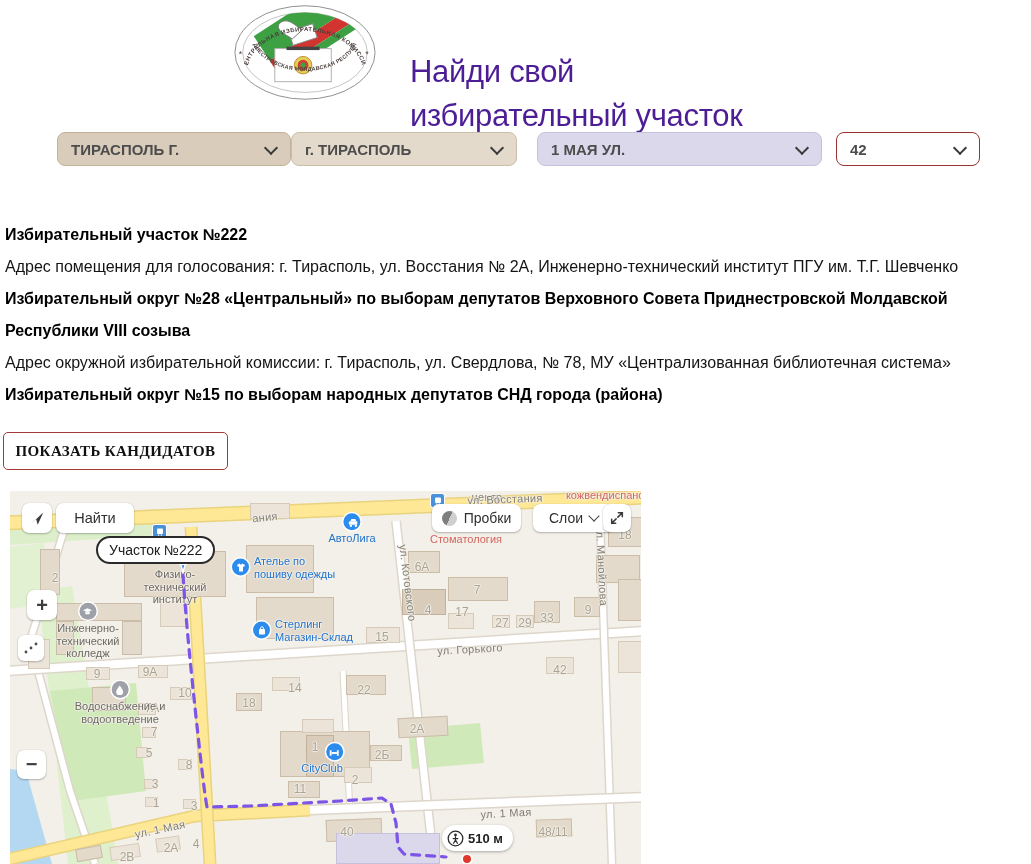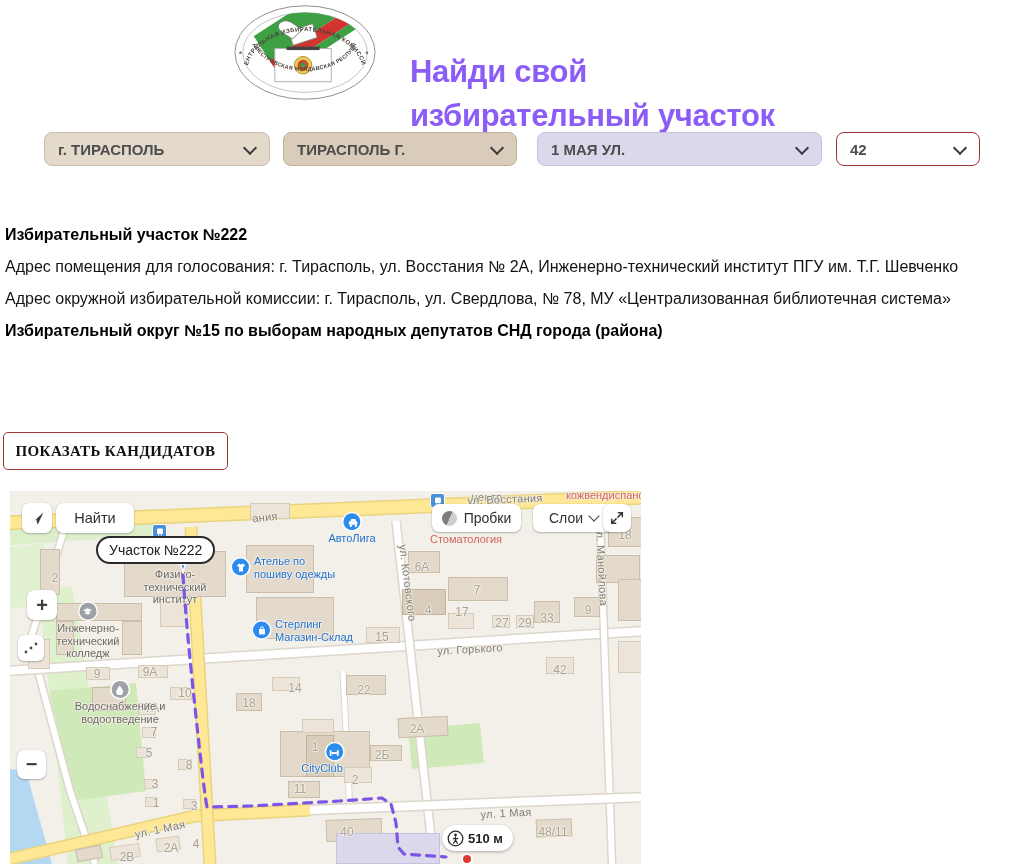--- a/index.html
+++ b/index.html
@@ -1,20 +1,20 @@
 <!DOCTYPE html>
 <html><head>
 <meta charset="utf-8">
 <style>
   html,body{margin:0;padding:0;background:#fff;font-family:"Liberation Sans",sans-serif;}
   .page{position:relative;width:1031px;height:864px;background:#fff;overflow:hidden;}
 
   
   .logo{position:absolute;left:232px;top:3px;width:146px;height:99px;}
-  .title{position:absolute;left:410px;top:2px;font-size:31px;line-height:44px;font-weight:700;color:#8b5cf6;letter-spacing:-0.3px;margin-top:48px;}
+  .title{position:absolute;left:410px;top:2px;font-size:31px;line-height:44px;font-weight:400;color:#4c1d95;letter-spacing:-0.3px;margin-top:48px;}
 
   
   .filters{position:absolute;left:44px;top:132px;display:flex;}
   .sel{position:relative;height:34px;border:1px solid #9b3232;border-radius:8px;background:#fff;box-sizing:border-box;}
   .sel.s1{width:226px;}
   .sel.s2{width:234px;margin-left:13px;}
   .sel.s3{width:285px;margin-left:20px;}
   .sel.s4{width:144px;margin-left:14px;}
   .sel select{appearance:none;-webkit-appearance:none;border:0;background:transparent;width:100%;height:100%;
     padding:0 30px 0 13px;font-family:"Liberation Sans",sans-serif;font-size:15px;font-weight:700;color:#4d4d4d;outline:none;}
@@ -119,41 +119,42 @@
       </g>
       <text font-size="6.1" font-weight="bold" fill="#4a3f3c" letter-spacing="0.5"><textPath href="#arcT" startOffset="50%" text-anchor="middle">ЦЕНТРАЛЬНАЯ ИЗБИРАТЕЛЬНАЯ КОМИССИЯ</textPath></text>
       <text font-size="5.6" font-weight="bold" fill="#4a3f3c" letter-spacing="0.3"><textPath href="#arcB" startOffset="50%" text-anchor="middle">ПРИДНЕСТРОВСКАЯ МОЛДАВСКАЯ РЕСПУБЛИКА</textPath></text>
       <text x="7" y="55" font-size="9" fill="#4a3f3c">*</text>
       <text x="137" y="55" font-size="9" fill="#4a3f3c">*</text>
     </svg>
   </div>
   <h1 class="title"><span>Найди свой</span><br><span>избирательный участок</span></h1>
 
   <div class="filters">
+    <div class="sel s2">
+      <select><option>ТИРАСПОЛЬ Г.</option></select>
+      <span class="chev"></span>
+    </div>
     <div class="sel s1">
       <select><option>г. ТИРАСПОЛЬ</option></select>
       <span class="chev"></span>
     </div>
-    <div class="sel s2">
-      <select><option>ТИРАСПОЛЬ Г.</option></select>
-      <span class="chev"></span>
-    </div>
     <div class="sel s3">
       <select><option>1 МАЯ УЛ.</option></select>
       <span class="chev"></span>
     </div>
     <div class="sel s4">
       <select><option>42</option></select>
       <span class="chev"></span>
     </div>
   </div>
 
   <div class="results">
     <p class="b">Избирательный участок №222</p>
     <p>Адрес помещения для голосования: г. Тирасполь, ул. Восстания № 2А, Инженерно-технический институт ПГУ им. Т.Г. Шевченко</p>
+    <p class="b w">Избирательный округ №28 «Центральный» по выборам депутатов Верховного Совета Приднестровской Молдавской Республики VIII созыва</p>
     <p>Адрес окружной избирательной комиссии: г. Тирасполь, ул. Свердлова, № 78, МУ «Централизованная библиотечная система»</p>
     <p class="b">Избирательный округ №15 по выборам народных депутатов СНД города (района)</p>
   </div>
 
   <button class="cand">ПОКАЗАТЬ КАНДИДАТОВ</button>
 
   <div class="map">
     <svg class="layer base" viewBox="0 0 631 373" width="631" height="373">
       <rect x="0" y="0" width="631" height="373" fill="#f3f0e9"></rect>
 

